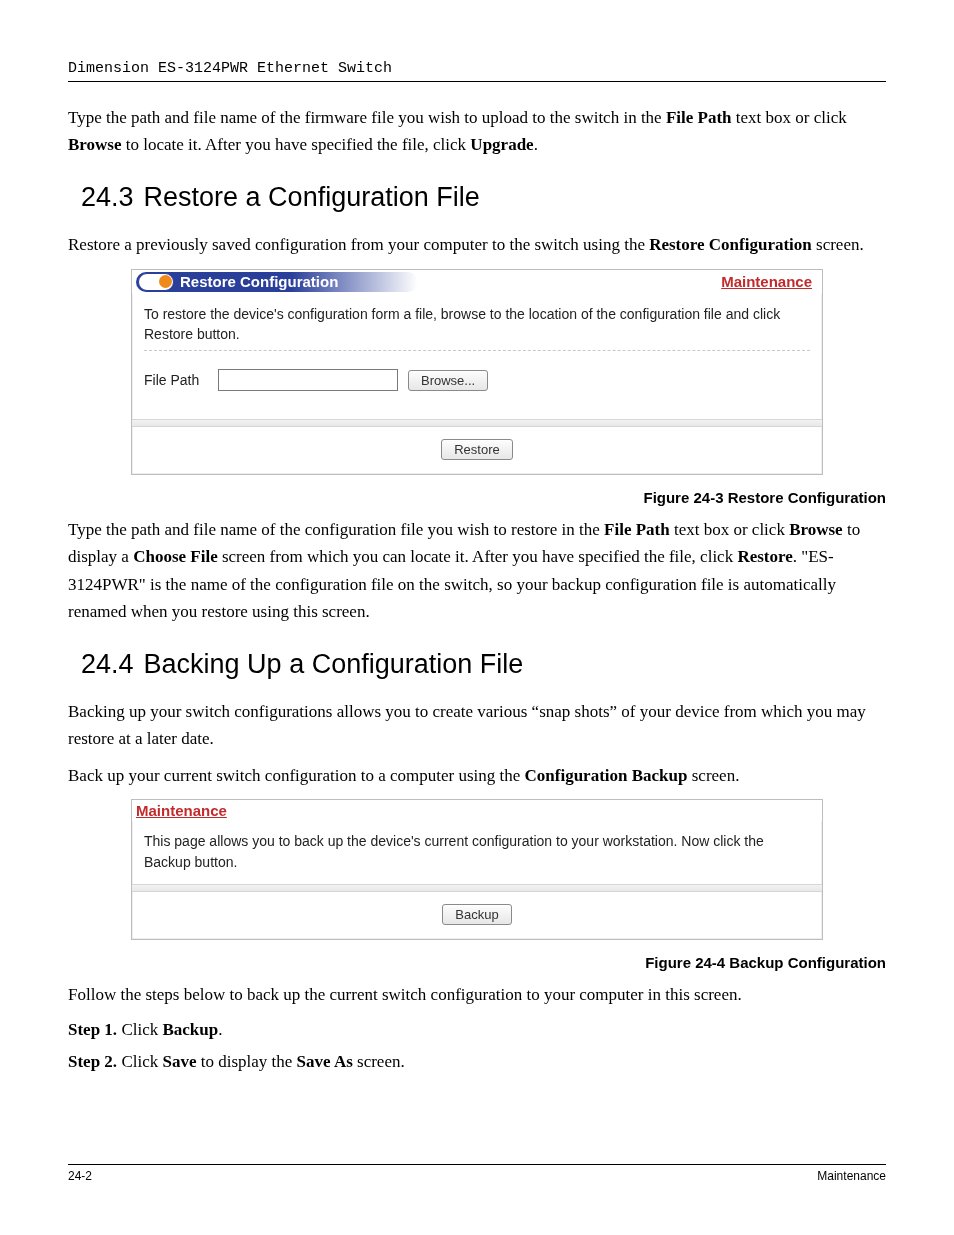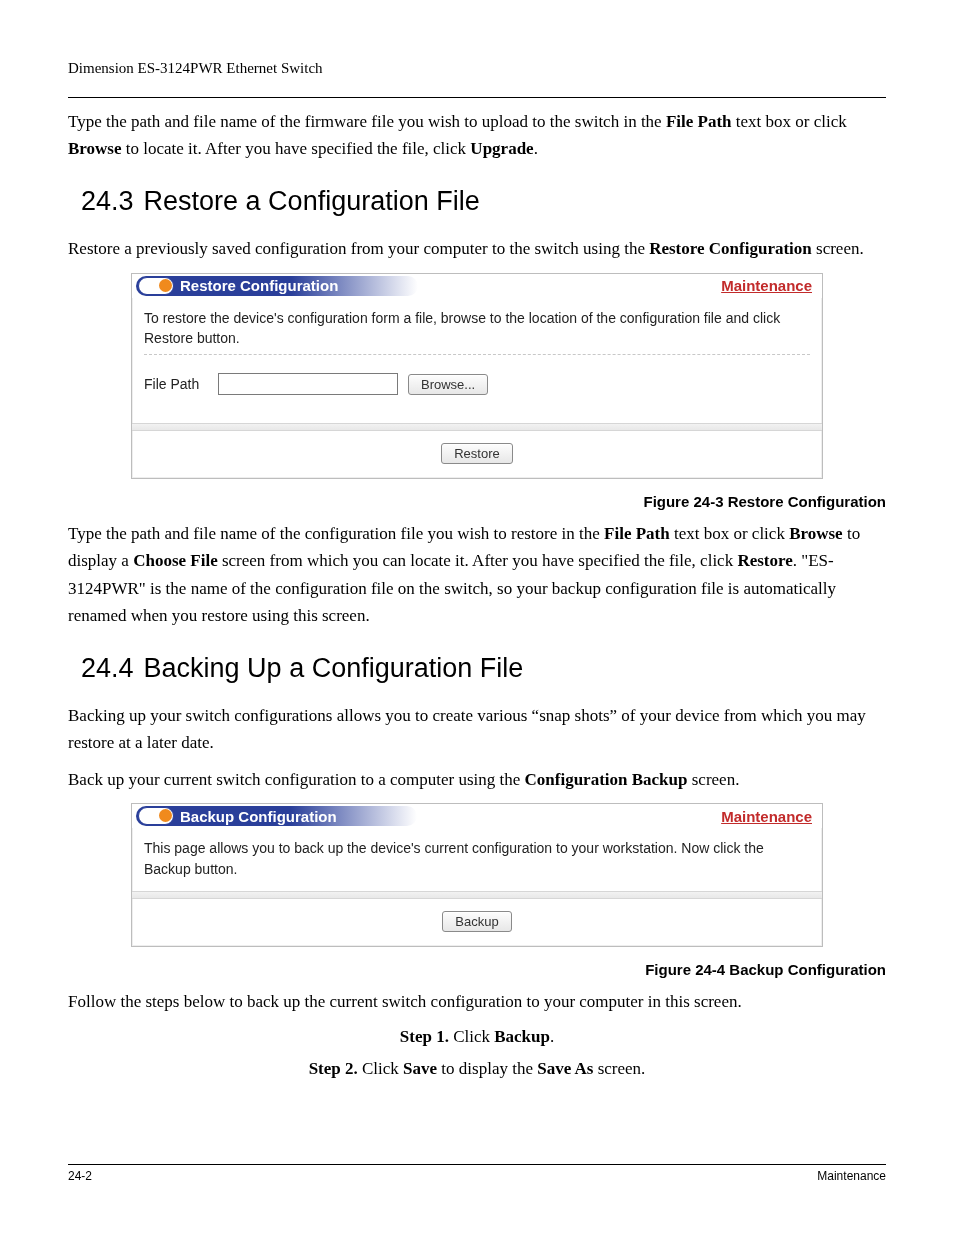--- a/index.html
+++ b/index.html
@@ -10,25 +10,25 @@
     color: #000;
   }
   .page {
     width: 954px;
     min-height: 1235px;
     box-sizing: border-box;
     padding: 60px 68px 40px 68px;
     position: relative;
   }
   .running-head {
-    font-family: Liberation Serif, serif;
+    font-family: Liberation Mono, monospace;
     font-size: 15px;
     border-bottom: 1px solid #000;
-    padding-bottom: 20px;
-    margin-bottom: 10px;
+    padding-bottom: 4px;
+    margin-bottom: 22px;
   }
   .body-text {
     font-size: 17px;
     line-height: 1.6;
     margin: 0 0 10px 0;
   }
   h2.section {
     font-family: Arial, Helvetica, sans-serif;
     font-weight: 400;
     font-size: 27px;
@@ -41,21 +41,20 @@
   .figure-caption {
     font-family: Arial, Helvetica, sans-serif;
     font-weight: 700;
     font-size: 15px;
     text-align: right;
     margin: 14px 0 10px 0;
   }
   .step {
     font-size: 17px;
     margin: 12px 0;
-    text-align: center;
   }
   .step .step-label { font-weight: 700; }
   .bold { font-weight: 700; }
 
   
   .panel {
     width: 690px;
     margin: 10px auto 0 auto;
     border: 1px solid #bdbdbd;
     background: #fff;
@@ -218,24 +217,20 @@
   </h2>
 
   <p class="body-text">Backing up your switch configurations allows you to create various “snap shots” of your device from which you may restore at a later date.</p>
 
   <p class="body-text">
     <span>Back up your current switch configuration to a computer using the </span><span class="bold">Configuration Backup</span><span> screen.</span>
   </p>
 
   <div class="panel">
     <div class="panel-header">
-      <div class="panel-title-wrap">
-        <span class="toggle-pill"></span>
-        <span class="panel-title">Backup Configuration</span>
-      </div>
       <span class="panel-link">Maintenance</span>
     </div>
     <div class="panel-body">
       <div class="panel-desc noborder">This page allows you to back up the device's current configuration to your workstation. Now click the Backup button.</div>
     </div>
     <div class="panel-sep"></div>
     <div class="panel-footer">
       <button class="win-btn">Backup</button>
     </div>
   </div>

